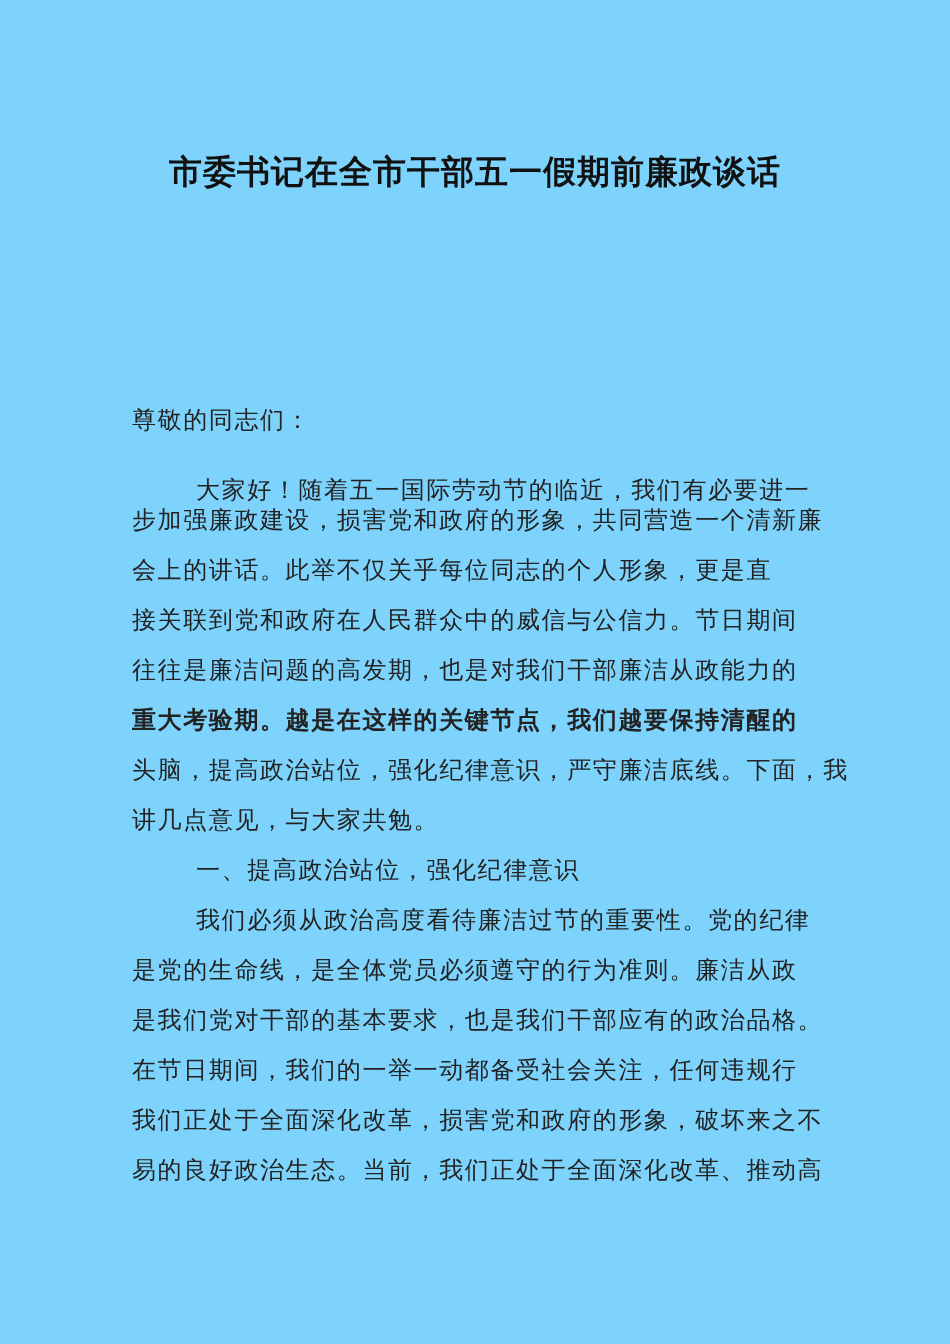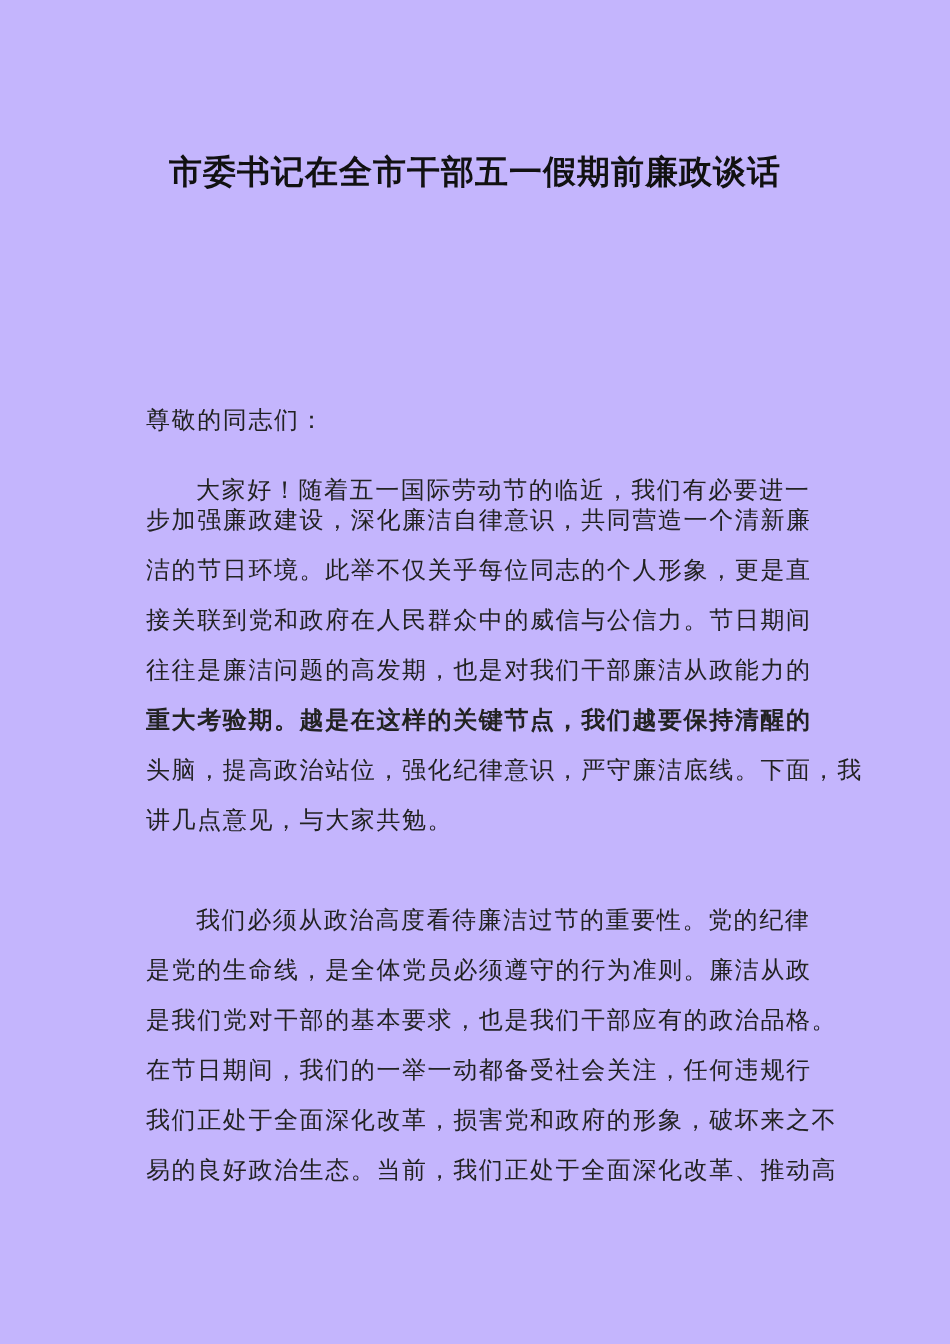--- a/index.html
+++ b/index.html
@@ -1,48 +1,49 @@
 <!DOCTYPE html>
 <html><head>
   <meta charset="utf-8">
   <style>
     html, body { margin: 0; padding: 0; background: #ffffff; }
     body { width: 950px; height: 1344px; position: relative; overflow: hidden; }
-    .page { position: absolute; left: 0; top: 0; width: 950px; height: 1344px; background: #c4b5fd; }
+    .page { position: absolute; left: 0; top: 0; width: 950px; height: 1344px; background: #7dd3fc; }
     .title-line {
       position: absolute; left: 0; width: 950px; text-align: center;
       font-family: "DejaVu Serif", serif; font-weight: bold; font-size: 33px;
       color: #111; letter-spacing: 1px; white-space: nowrap;
     }
     .line {
-      position: absolute; left: 146px; white-space: nowrap;
+      position: absolute; left: 132px; white-space: nowrap;
       font-family: "DejaVu Sans", sans-serif; font-size: 24px; color: #222;
       letter-spacing: 1.6px; line-height: 30px;
     }
     .indent { left: 196px; }
   </style>
 </head>
 <body>
 
 <div class="page">
   <div class="title-line" style="top:150px;">市委书记在全市干部五一假期前廉政谈话</div>
 
   <div class="line" style="top:405px;">尊敬的同志们：</div>
 
   <div>
     <div class="line indent" style="top:475px;">大家好！随着五一国际劳动节的临近，我们有必要进一</div>
-    <div class="line" style="top:505px;">步加强廉政建设，深化廉洁自律意识，共同营造一个清新廉</div>
-    <div class="line" style="top:555px;">洁的节日环境。此举不仅关乎每位同志的个人形象，更是直</div>
+    <div class="line" style="top:505px;">步加强廉政建设，损害党和政府的形象，共同营造一个清新廉</div>
+    <div class="line" style="top:555px;">会上的讲话。此举不仅关乎每位同志的个人形象，更是直</div>
     <div class="line" style="top:605px;">接关联到党和政府在人民群众中的威信与公信力。节日期间</div>
     <div class="line" style="top:655px;">往往是廉洁问题的高发期，也是对我们干部廉洁从政能力的</div>
     <div class="line" style="top:705px;font-weight:bold;">重大考验期。越是在这样的关键节点，我们越要保持清醒的</div>
     <div class="line" style="top:755px;">头脑，提高政治站位，强化纪律意识，严守廉洁底线。下面，我</div>
     <div class="line" style="top:805px;">讲几点意见，与大家共勉。</div>
   </div>
 
+  <div class="line indent" style="top:855px;">一、提高政治站位，强化纪律意识</div>
 
   <div>
     <div class="line indent" style="top:905px;">我们必须从政治高度看待廉洁过节的重要性。党的纪律</div>
     <div class="line" style="top:955px;">是党的生命线，是全体党员必须遵守的行为准则。廉洁从政</div>
     <div class="line" style="top:1005px;">是我们党对干部的基本要求，也是我们干部应有的政治品格。</div>
     <div class="line" style="top:1055px;">在节日期间，我们的一举一动都备受社会关注，任何违规行</div>
     <div class="line" style="top:1105px;">我们正处于全面深化改革，损害党和政府的形象，破坏来之不</div>
     <div class="line" style="top:1155px;font-family:Liberation Serif, serif;">易的良好政治生态。当前，我们正处于全面深化改革、推动高</div>
   </div>
 </div>

